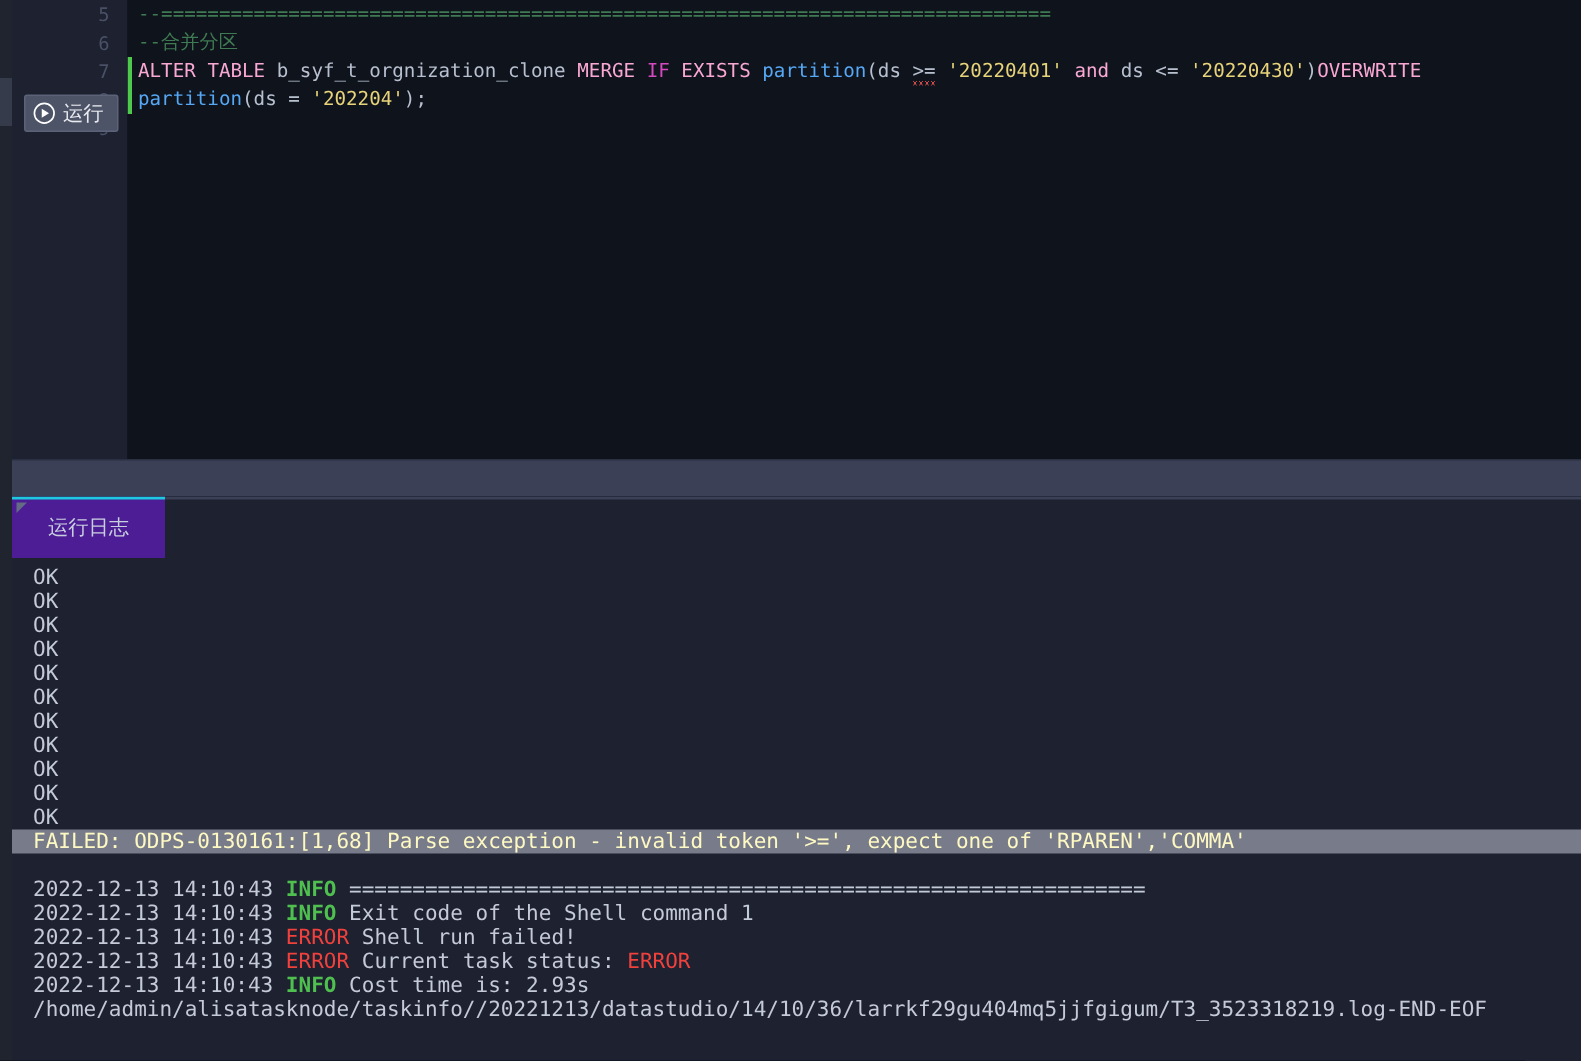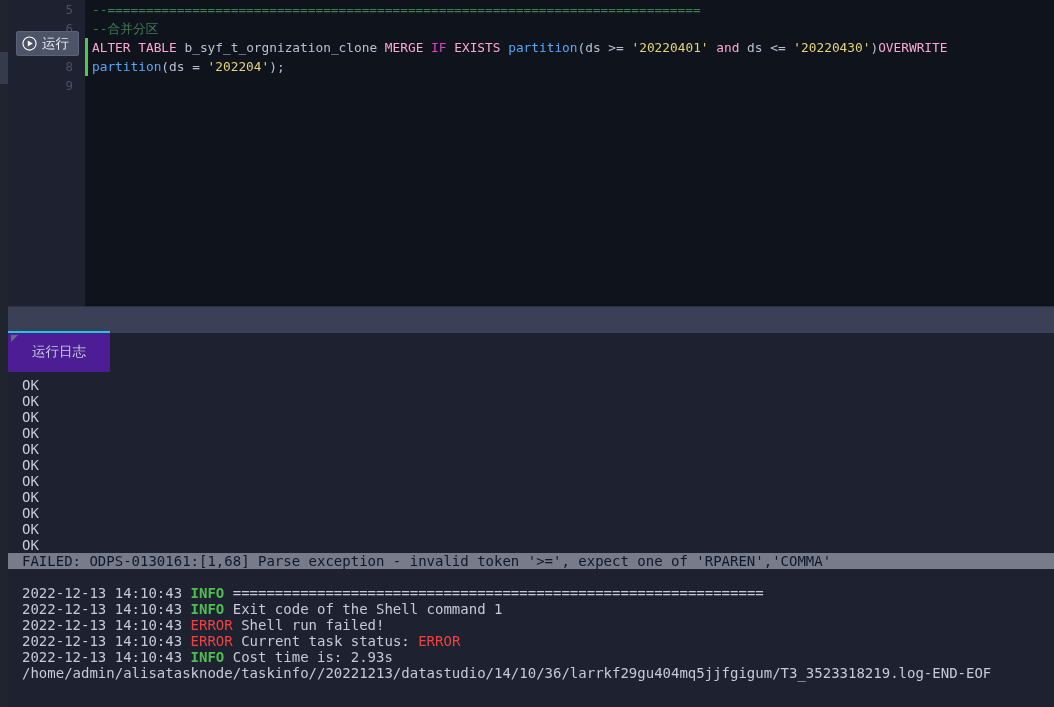--- a/index.html
+++ b/index.html
@@ -94,21 +94,21 @@
   .change-bar {
     position: absolute;
     left: 0px;
     width: 3px;
     background: #4ec94e;
   }
 
   
   .run-btn {
     position: absolute;
-    left: 16px; top: 31px;
+    left: 16px; top: 63px;
     height: 25px;
     padding: 0 9px 0 5px;
     display: flex; align-items: center; gap: 5px;
     background: #4e5468;
     border: 1px solid #5c6378;
     border-radius: 2px;
     color: #e8eaf0;
     font-family: "DejaVu Sans", sans-serif;
     font-size: 13.5px;
     z-index: 6;
@@ -181,21 +181,21 @@
     height: 16px; line-height: 16px;
     font-size: 14px;
     padding-left: 14px;
     white-space: pre;
     color: #c5cad8;
     font-family: "DejaVu Sans Mono", monospace;
   }
   .lline.ok { color: #c5cad8; }
   .lline.sel {
     background: #787c8a;
-    color: #0f172a;
+    color: #fef9c3;
     padding-left: 14px;
   }
   .lline.gap { height: 16px; }
   .lv-info  { color: #4fbf4f; font-weight: bold; }
   .lv-error { color: #f1413d; }
   .ts { color: #c5cad8; }
   .msg { color: #c5cad8; }
   .msg-err { color: #f1413d; }
 </style>
 </head>

